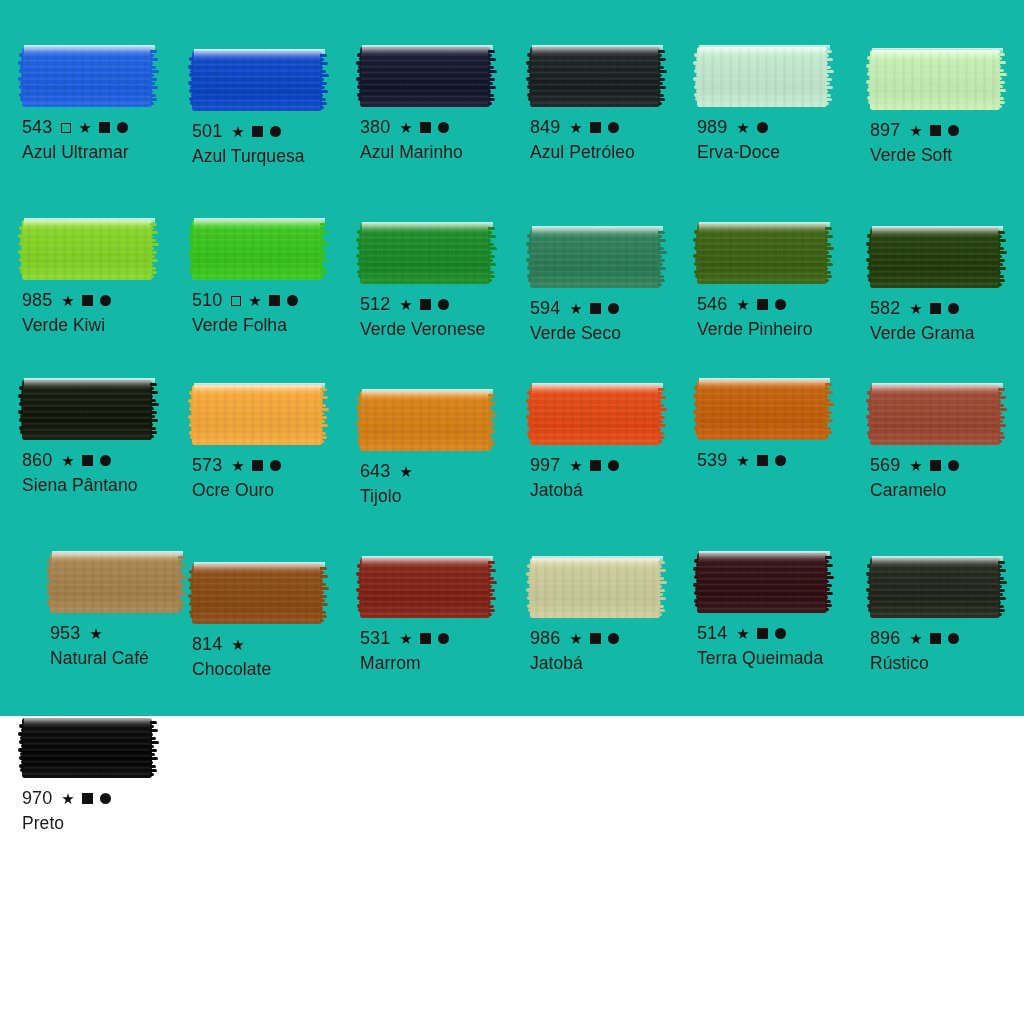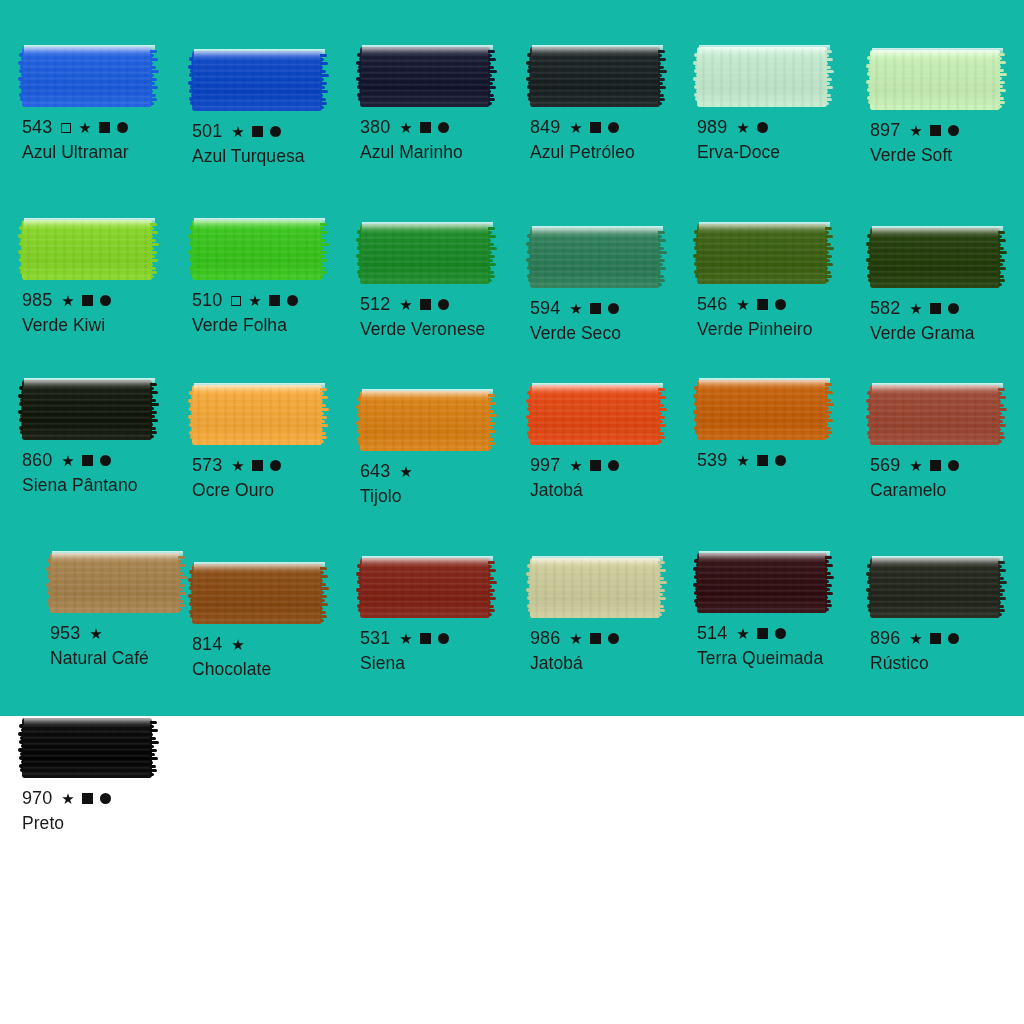--- a/index.html
+++ b/index.html
@@ -1175,21 +1175,21 @@
       </div>
       <div class="meta">
         <div class="code-line">
           <span class="code-num">531</span>
           <span class="symbols">
             <span class="sym-star">★</span>
             <span class="sym-filled-square"></span>
             <span class="sym-filled-circle"></span>
           </span>
         </div>
-        <div class="name-line">Siena</div>
+        <div class="name-line">Marrom</div>
       </div>
     </div>
     <div class="swatch-cell" style="left: 530px; top: 558px;">
       <div class="paint-stroke">
         <div class="body" style="background: linear-gradient(rgb(218, 217, 169) 0%, rgb(204, 203, 155) 22%, rgb(196, 195, 147) 70%, rgb(210, 209, 161) 100%);"></div>
         <div class="texture"></div>
         <div class="top-drag"></div>
         <div class="right-frays">
           <i style="top: 0px; width: 7px; background: rgb(200, 199, 151);"></i>
           <i style="top: 4px; width: 4px; background: rgb(200, 199, 151);"></i>

